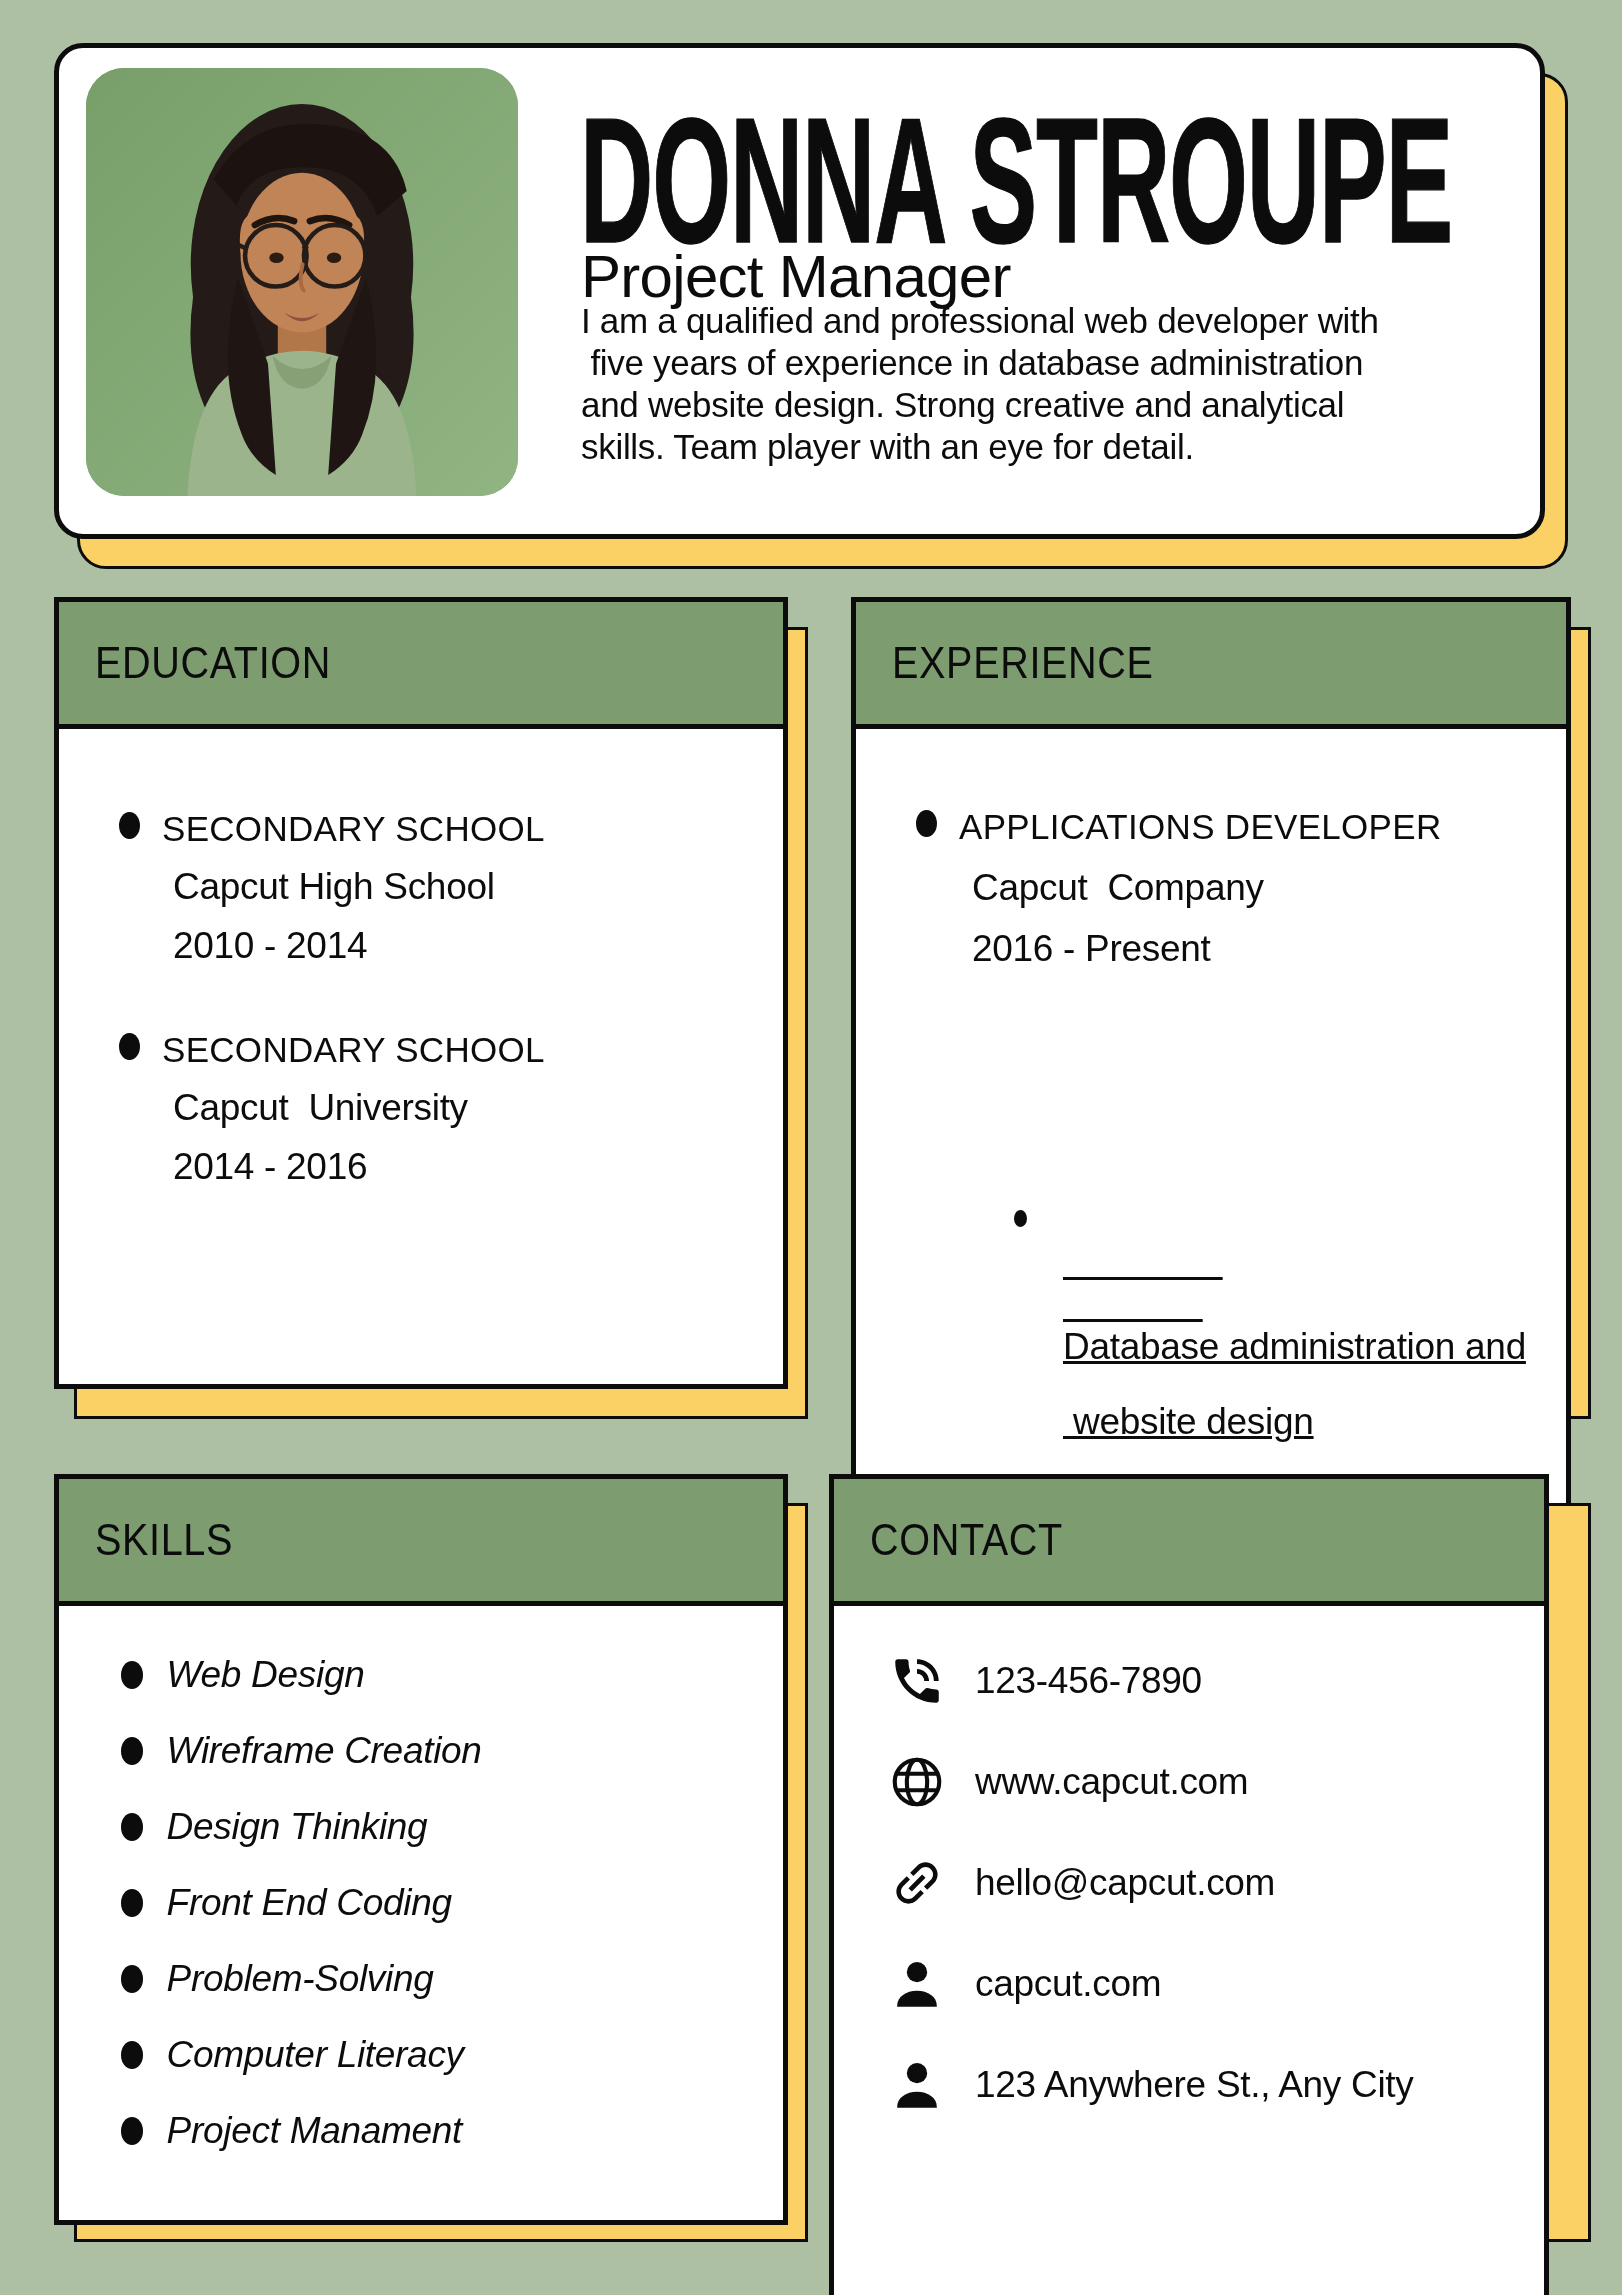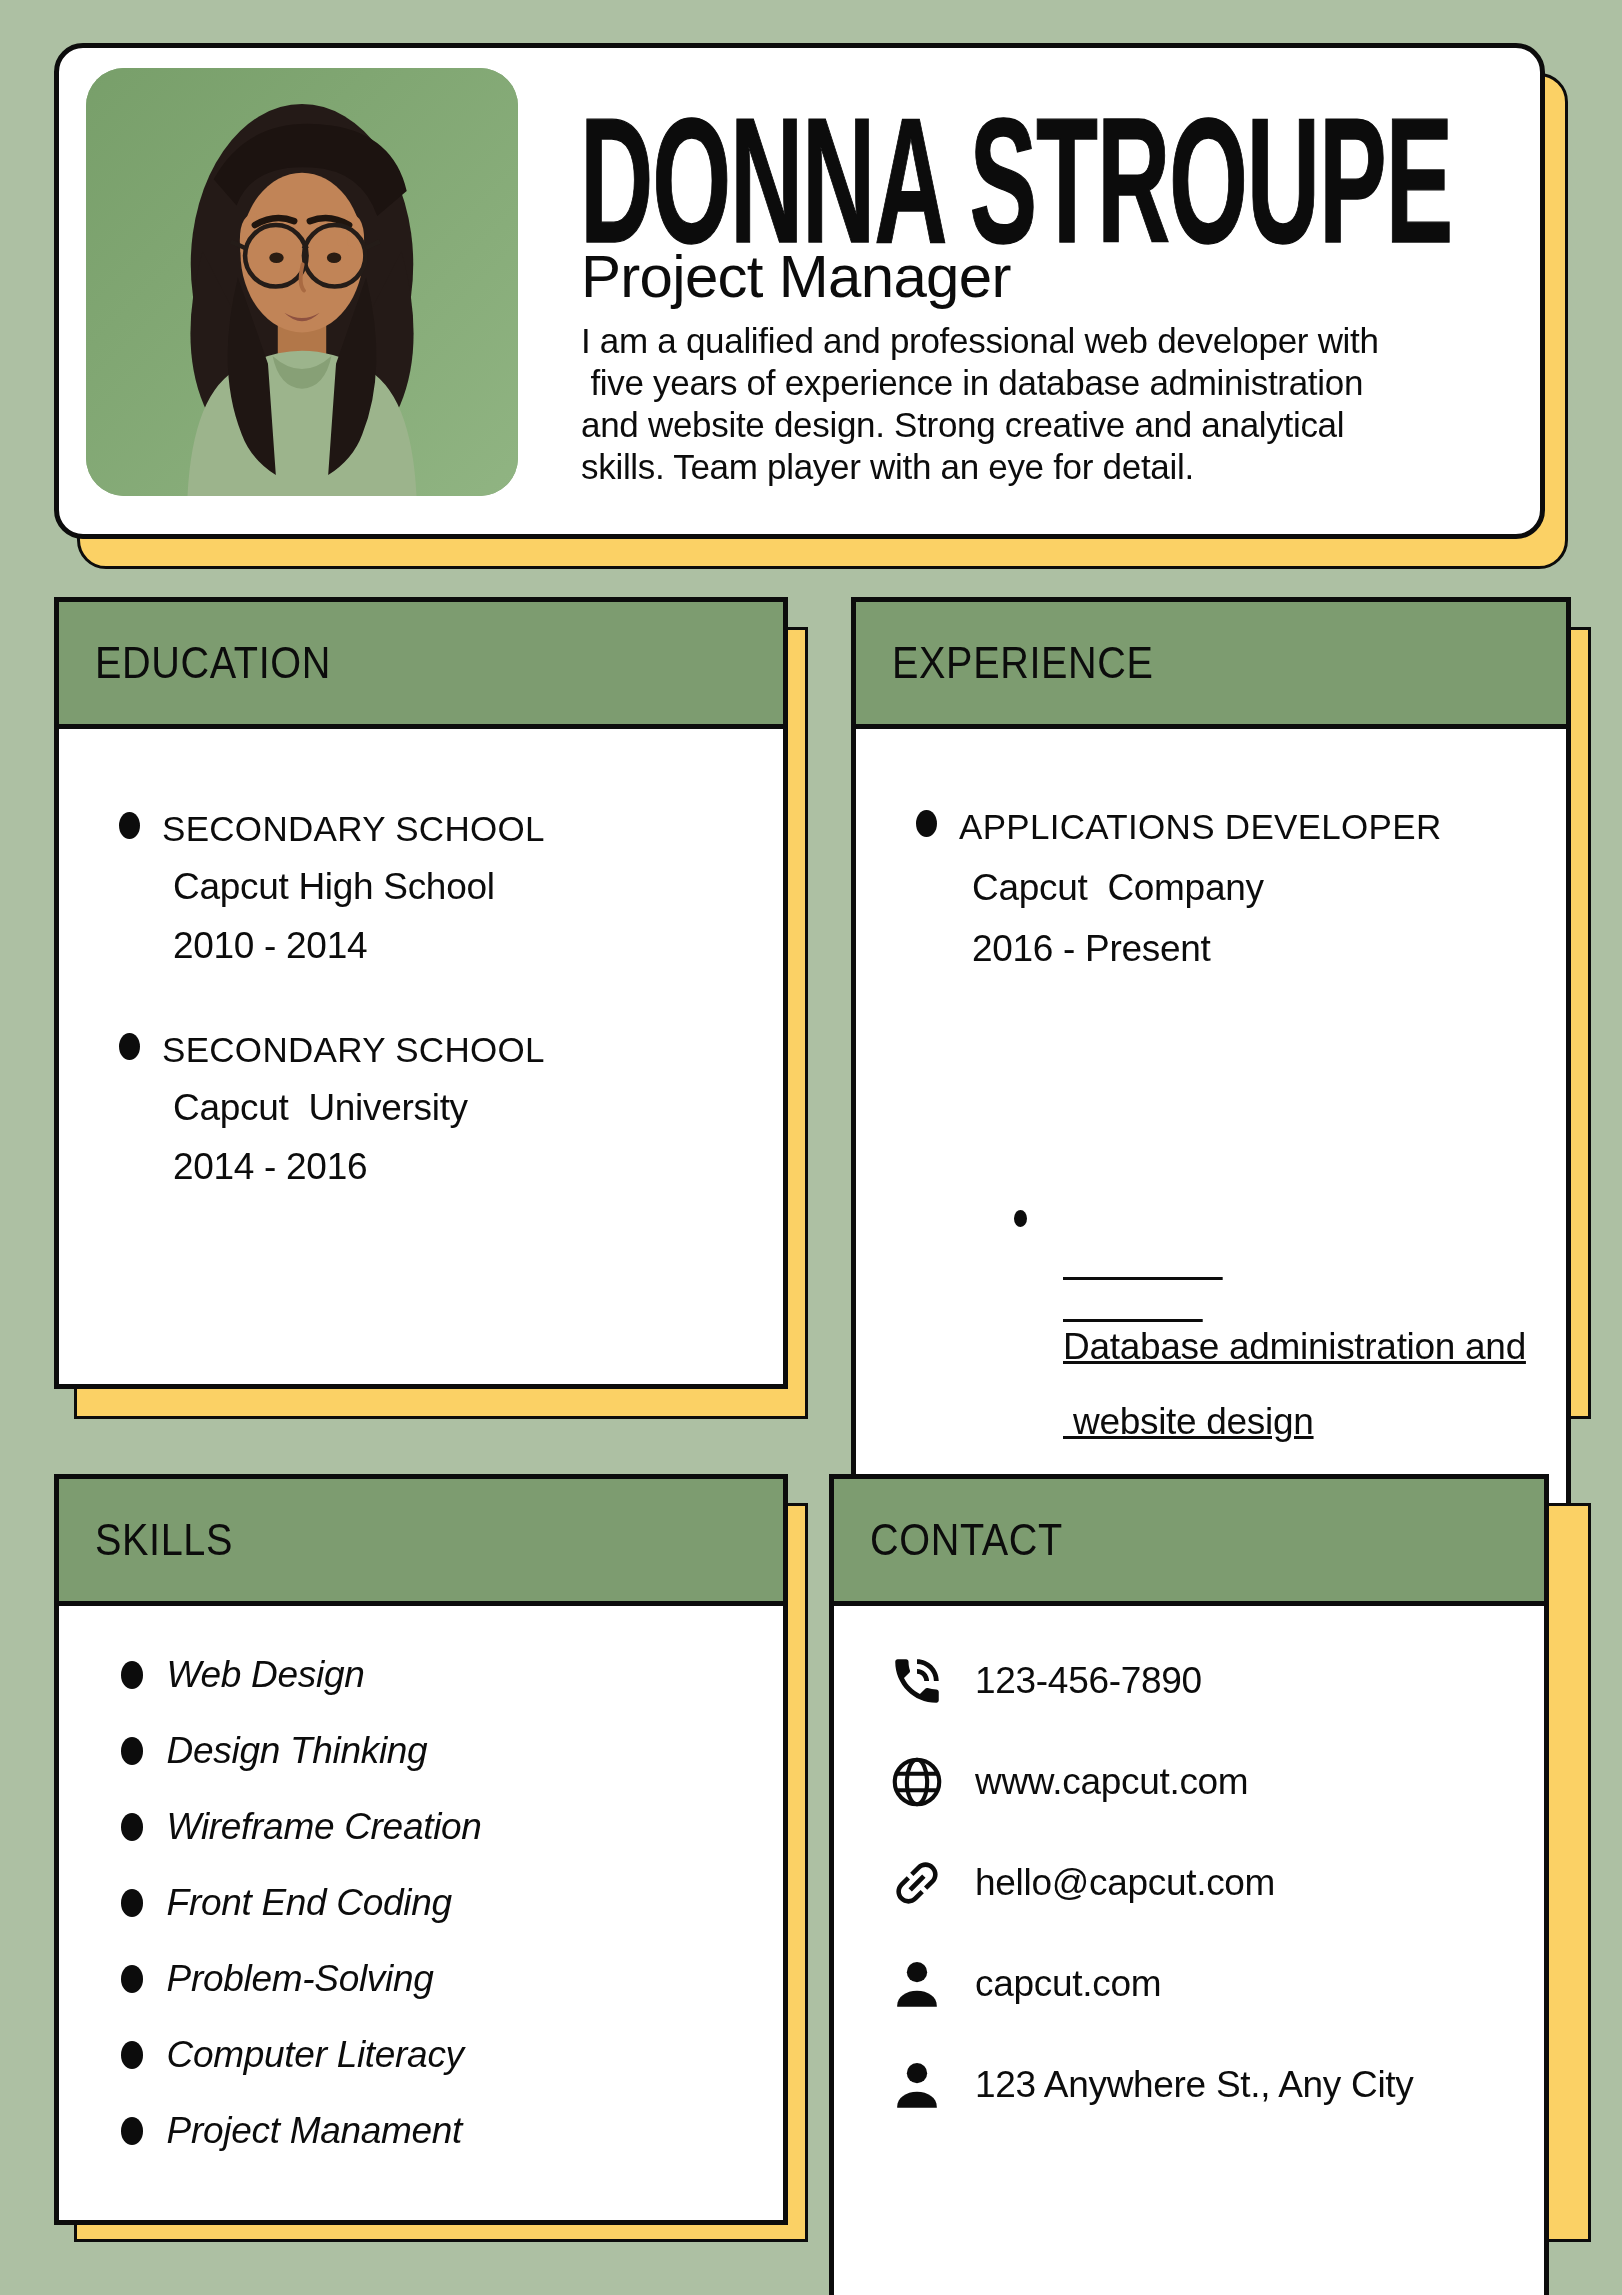--- a/index.html
+++ b/index.html
@@ -24,21 +24,21 @@
     border-radius:38px; overflow:hidden; background:#81a474;
   }
   .photo svg { display:block; width:100%; height:100%; }
   .name {
     position:absolute; left:580px; top:92px; margin:0;
     font-size:178px; font-weight:700; line-height:1; letter-spacing:-2px;
     white-space:nowrap; transform:scaleX(0.57); transform-origin:0 0;
     -webkit-text-stroke:1.3px #0c0c0c;
   }
   .job-title { position:absolute; left:581px; top:242px; font-size:60px; letter-spacing:-0.7px; }
-  .summary { position:absolute; left:581px; top:320px; }
+  .summary { position:absolute; left:581px; top:300px; }
   .summary-line { font-size:35px; line-height:42px; white-space:pre; letter-spacing:-0.3px; }
 
   
   .panel { position:absolute; box-sizing:border-box; border:5.2px solid #0c0c0c; background:#ffffff; }
   .panel-head {
     height:127px; background:#7d9c70; border-bottom:5.2px solid #0c0c0c;
     display:flex; align-items:center; padding-left:36px; box-sizing:border-box;
   }
   .panel-head .head-label {
     font-size:44px; letter-spacing:0.7px; transform:scaleX(0.9); transform-origin:0 50%;
@@ -232,25 +232,25 @@
       <span class="head-label">SKILLS</span>
     </div>
     <ul class="skills-list">
 
     <li class="skill">
           <span class="dot"></span>
           <span>Web Design</span>
         </li>
         <li class="skill">
           <span class="dot"></span>
+          <span>Wireframe Creation</span>
+        </li>
+        <li class="skill">
+          <span class="dot"></span>
           <span>Design Thinking</span>
-        </li>
-        <li class="skill">
-          <span class="dot"></span>
-          <span>Wireframe Creation</span>
         </li>
         <li class="skill">
           <span class="dot"></span>
           <span>Front End Coding</span>
         </li>
         <li class="skill">
           <span class="dot"></span>
           <span>Problem-Solving</span>
         </li>
         <li class="skill">

